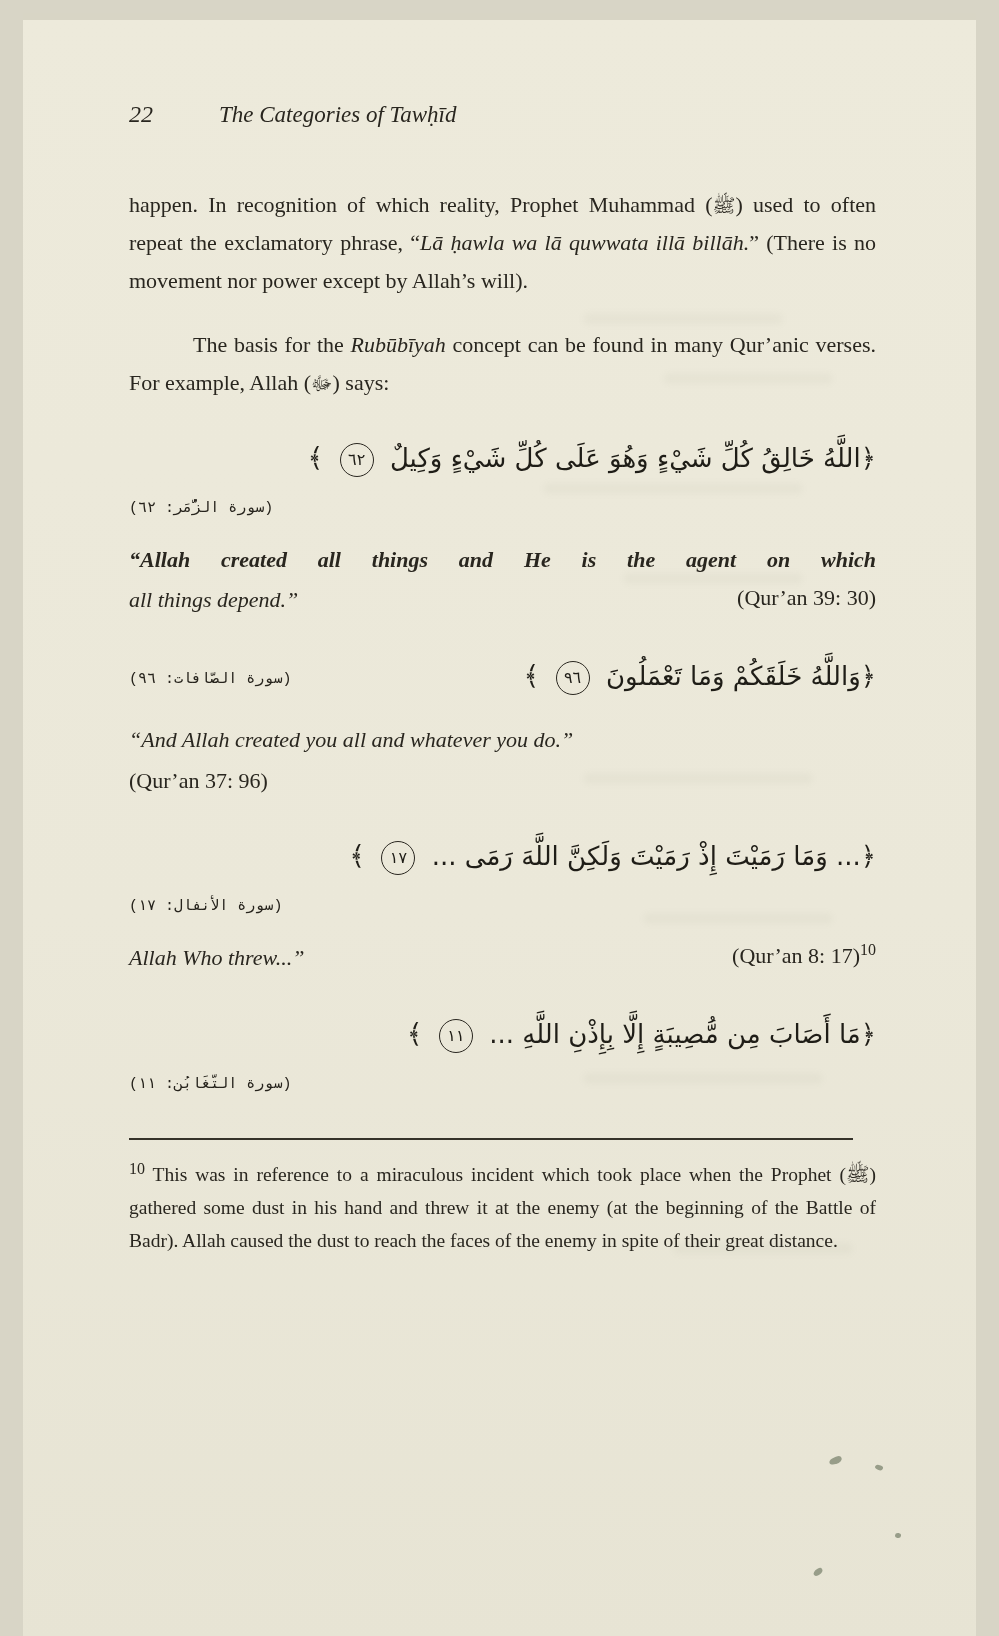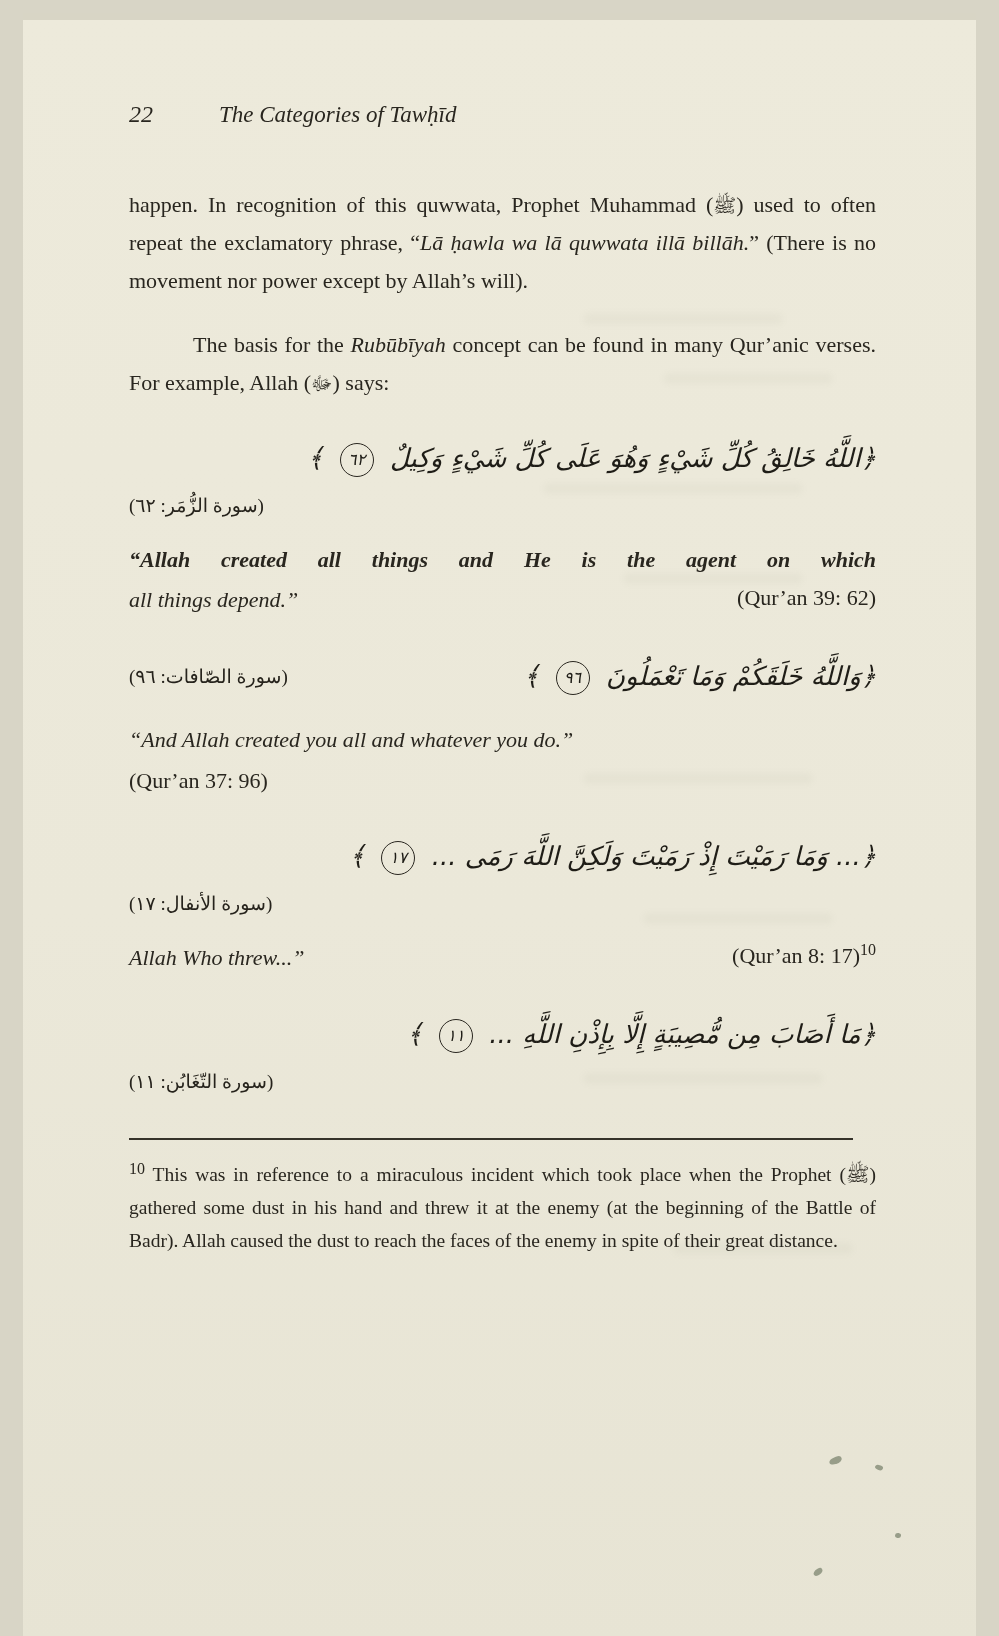--- a/index.html
+++ b/index.html
@@ -27,31 +27,31 @@
   p.body-par{margin:0 0 26px 0;line-height:38px;text-align:justify;}
   p.body-par.indented{text-indent:64px;}
   .it{font-style:italic;}
   .pbuh{font-family:"DejaVu Sans",sans-serif;font-size:19px;}
 
   
   .ayah{
     direction:rtl;unicode-bidi:isolate;text-align:right;
     font-family:"DejaVu Sans",sans-serif;
     font-size:26px;line-height:52px;white-space:nowrap;
-    margin:30px 0 8px 0;color:#1f1d17;font-style:italic;
+    margin:30px 0 8px 0;color:#1f1d17;
   }
   .ayah .ayah-num{
     display:inline-flex;align-items:center;justify-content:center;
     width:32px;height:32px;border:1.6px solid #2a2720;border-radius:50%;
     font-size:16px;line-height:1;margin:0 8px;vertical-align:middle;
   }
   .ayah .ornament{font-size:27px;}
   .source-line{text-align:left;margin:0 0 22px 0;}
   .ayah-source{direction:rtl;unicode-bidi:isolate;display:inline-block;
-    font-family:Liberation Serif, serif;font-size:19px;color:#26231c;}
+    font-family:Liberation Mono, monospace;font-size:15px;color:#26231c;}
   .verse-row{display:flex;justify-content:space-between;align-items:center;margin:26px 0 6px 0;}
   .verse-row .ayah{margin:0;}
   .verse-row .source-line{margin:0;}
 
   
   .translation{position:relative;font-style:italic;line-height:40px;margin:18px 0 30px 0;}
   .t-just{display:block;text-align:justify;text-align-last:justify;font-weight:bold;}
   .t-line{display:block;}
   .ref-abs{position:absolute;right:0;bottom:2px;font-style:normal;}
   .ref-line{text-align:left;font-style:normal;margin:2px 0 30px 0;line-height:38px;}
@@ -87,36 +87,36 @@
   <div class="speck" style="left:790px;top:1556px;width:10px;height:6px;transform:rotate(-30deg);"></div>
   <div class="speck" style="left:872px;top:1520px;width:6px;height:5px;transform:rotate(10deg);"></div>
 
   <div class="content">
 
     <div class="running-head">
       <span class="pgnum">22</span>
       <span class="title">The Categories of Tawḥīd</span>
     </div>
 
-    <p class="body-par"><span>happen. In recognition of this quwwata, Prophet Muhammad (</span><span class="pbuh">ﷺ</span><span>) used to often repeat the exclamatory phrase, “</span><span class="it">Lā ḥawla wa lā quwwata illā billāh.</span><span>” (There is no movement nor power except by Allah’s will).</span></p>
+    <p class="body-par"><span>happen. In recognition of which reality, Prophet Muhammad (</span><span class="pbuh">ﷺ</span><span>) used to often repeat the exclamatory phrase, “</span><span class="it">Lā ḥawla wa lā quwwata illā billāh.</span><span>” (There is no movement nor power except by Allah’s will).</span></p>
 
     <p class="body-par indented"><span>The basis for the </span><span class="it">Rubūbīyah</span><span> concept can be found in many Qur’anic verses. For example, Allah (</span><span class="pbuh">ﷻ</span><span>) says:</span></p>
 
     <div class="ayah" dir="rtl">
       <span>﴿اللَّهُ خَالِقُ كُلِّ شَيْءٍ وَهُوَ عَلَى كُلِّ شَيْءٍ وَكِيلٌ</span>
       <span class="ayah-num">٦٢</span>
       <span class="ornament">﴾</span>
     </div>
     <div class="source-line">
       <span class="ayah-source" dir="rtl">(سورة الزُّمَر: ٦٢)</span>
     </div>
     <p class="translation">
       <span class="t-just">“Allah created all things and He is the agent on which</span>
       <span class="t-line">all things depend.”</span>
-      <span class="ref-abs">(Qur’an 39: 62)</span>
+      <span class="ref-abs">(Qur’an 39: 30)</span>
     </p>
 
     <div class="verse-row">
       <div class="source-line">
         <span class="ayah-source" dir="rtl">(سورة الصّافات: ٩٦)</span>
       </div>
       <div class="ayah" dir="rtl">
         <span>﴿وَاللَّهُ خَلَقَكُمْ وَمَا تَعْمَلُونَ</span>
         <span class="ayah-num">٩٦</span>
         <span class="ornament">﴾</span>

